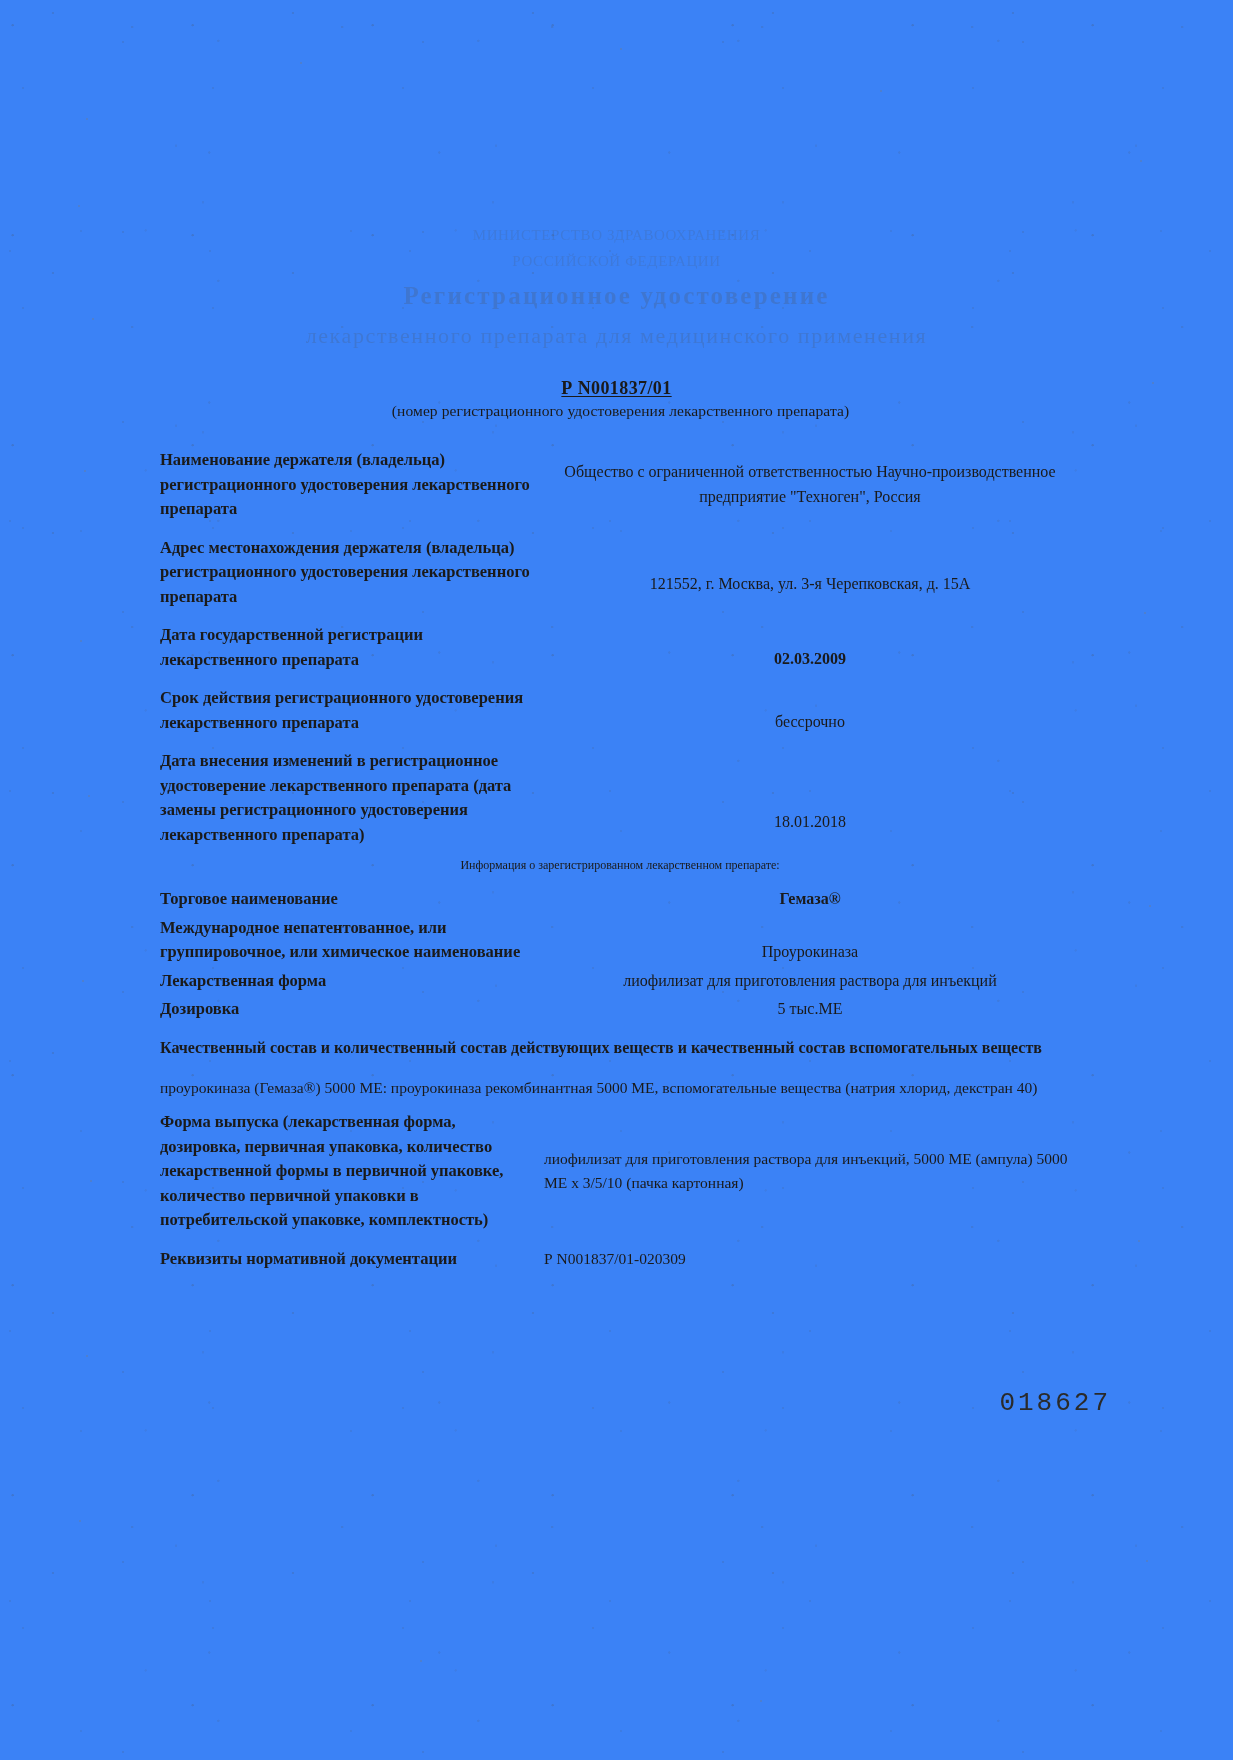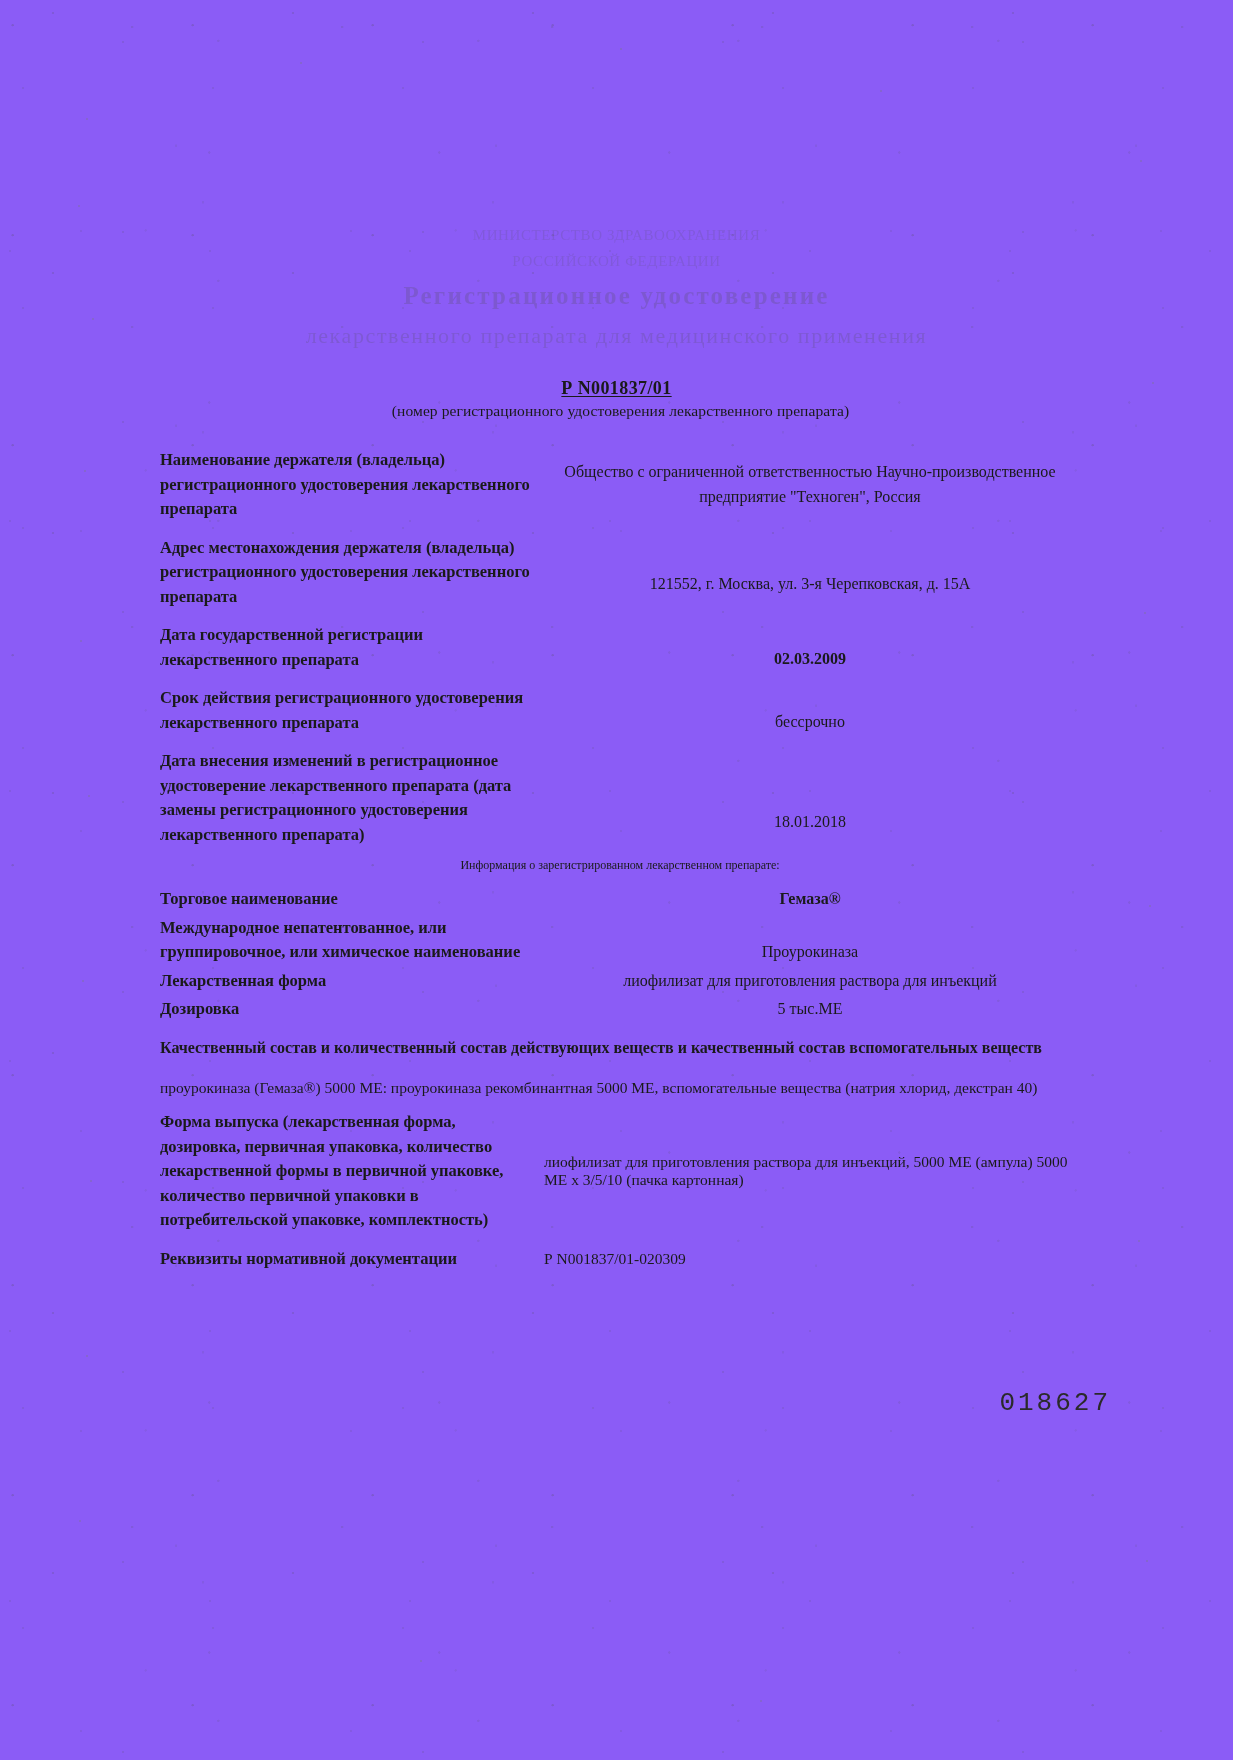--- a/index.html
+++ b/index.html
@@ -10,21 +10,21 @@
   }
   body {
     font-family: "Liberation Serif", "DejaVu Serif", serif;
     color: #1a1a1a;
   }
   .page {
     position: relative;
     width: 1233px;
     height: 1760px;
     margin: 0 auto;
-    background: #8b5cf6;
+    background: #3b82f6;
     overflow: hidden;
   }
   
   .speckle {
     position: absolute;
     inset: 0;
     pointer-events: none;
     opacity: .5;
     background-image:
       radial-gradient(circle at 7% 12%, rgba(80,80,80,.45) 0 1px, transparent 1.4px),
@@ -146,21 +146,21 @@
   }
   .full-plain {
     font-size: 15.5px;
     line-height: 24px;
     margin-bottom: 10px;
   }
 
   .value-left {
     flex: 1;
     font-size: 15.5px;
-    line-height: 18px;
+    line-height: 24px;
     text-align: left;
     padding-left: 4px;
   }
 
   
   .scan-id {
     position: absolute;
     right: 122px;
     top: 1388px;
     font-family: "Liberation Mono", "DejaVu Sans Mono", monospace;

